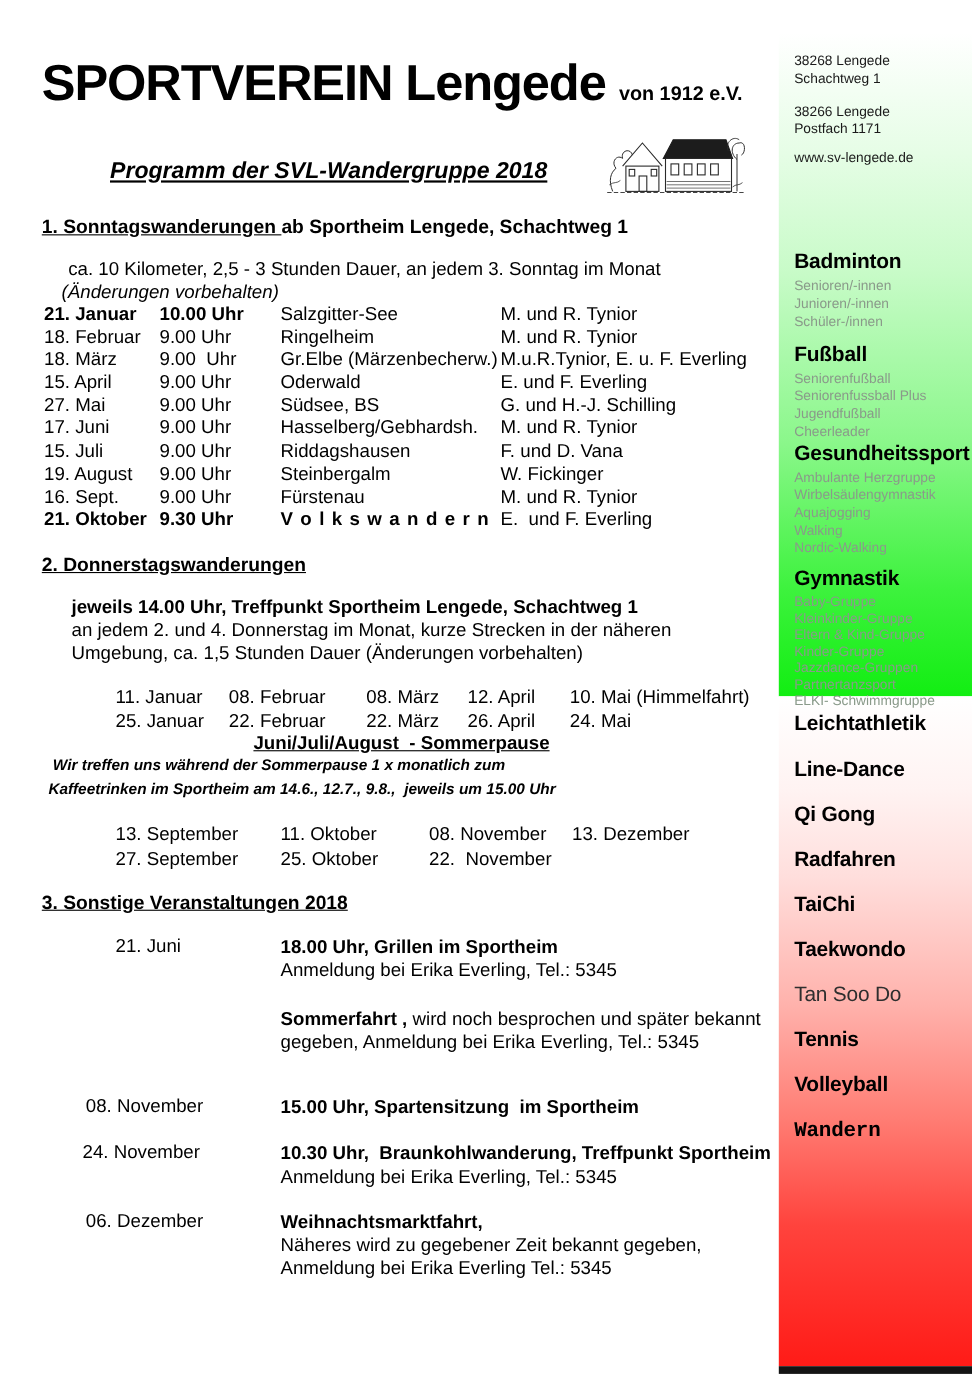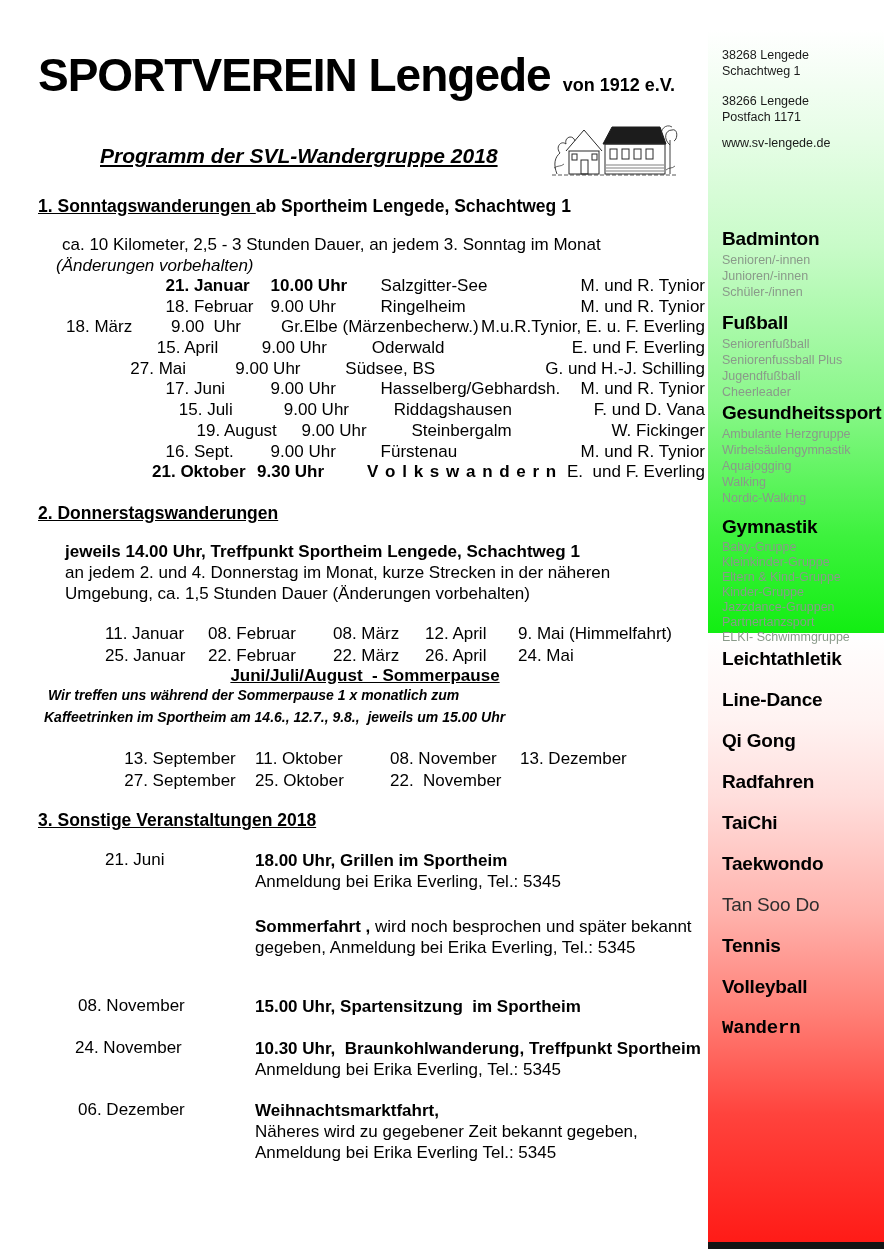--- a/index.html
+++ b/index.html
@@ -16,30 +16,30 @@
   .title-main{font-size:46px;font-weight:bold;letter-spacing:-1px;}
   .title-suffix{font-size:18px;font-weight:bold;margin-left:12px;}
   .subtitle{left:100px;top:144px;font-size:21px;font-weight:bold;font-style:italic;text-decoration:underline;}
   .house{left:550px;top:118px;}
 
   
   .sec-head{font-size:17.5px;font-weight:bold;white-space:nowrap;}
 
   
   .hikes{left:40px;top:276px;width:665px;}
-  .hrow{display:flex;height:20.7px;align-items:flex-start;justify-content:flex-end;}
+  .hrow{display:flex;height:20.7px;align-items:flex-start;}
   .hrow span{white-space:pre;}
   .hc1{width:105px;}.hc2{width:110px;}.hc3{width:200px;}
   .bold-dt .hc1,.bold-dt .hc2{font-weight:bold;}
   .bold-place .hc3{font-weight:bold;letter-spacing:1px;}
 
   
   .drow{display:flex;white-space:pre;}
   .dc0{width:103px;}.dc1{width:125px;}.dc2{width:92px;}.dc3{width:93px;}
-  .ac0{width:150px;text-align:center;}.ac1{width:135px;}.ac2{width:130px;}
+  .ac0{width:150px;}.ac1{width:135px;}.ac2{width:130px;}
 
   .pause-title{left:40px;top:666px;width:650px;text-align:center;font-weight:bold;}
   .pause-title span{text-decoration:underline;}
   .pause-note{font-size:14px;font-weight:bold;font-style:italic;}
 
   
   .eline{line-height:21px;}
   .edesc{width:455px;}
 
   
@@ -163,21 +163,21 @@
   <div class="abs sec-head u" style="left:38px;top:503px;" data-bind="section2.heading">2. Donnerstagswanderungen</div>
   <div class="abs b" style="left:65px;top:542px;" data-bind="section2.meet_line">jeweils 14.00 Uhr, Treffpunkt Sportheim Lengede, Schachtweg 1</div>
   <div class="abs" style="left:65px;top:563px;" data-bind="section2.desc_line1">an jedem 2. und 4. Donnerstag im Monat, kurze Strecken in der näheren</div>
   <div class="abs" style="left:65px;top:584px;" data-bind="section2.desc_line2">Umgebung, ca. 1,5 Stunden Dauer (Änderungen vorbehalten)</div>
 
   <div class="abs drow" style="left:105px;top:624px;">
     <span class="dc0" data-bind="section2.spring_row1.0">11. Januar</span>
     <span class="dc1" data-bind="section2.spring_row1.1">08. Februar</span>
     <span class="dc2" data-bind="section2.spring_row1.2">08. März</span>
     <span class="dc3" data-bind="section2.spring_row1.3">12. April</span>
-    <span data-bind="section2.spring_row1.4">9. Mai (Himmelfahrt)</span>
+    <span data-bind="section2.spring_row1.4">10. Mai (Himmelfahrt)</span>
   </div>
   <div class="abs drow" style="left:105px;top:646px;">
     <span class="dc0" data-bind="section2.spring_row2.0">25. Januar</span>
     <span class="dc1" data-bind="section2.spring_row2.1">22. Februar</span>
     <span class="dc2" data-bind="section2.spring_row2.2">22. März</span>
     <span class="dc3" data-bind="section2.spring_row2.3">26. April</span>
     <span data-bind="section2.spring_row2.4">24. Mai</span>
   </div>
 
   <div class="abs pause-title">

